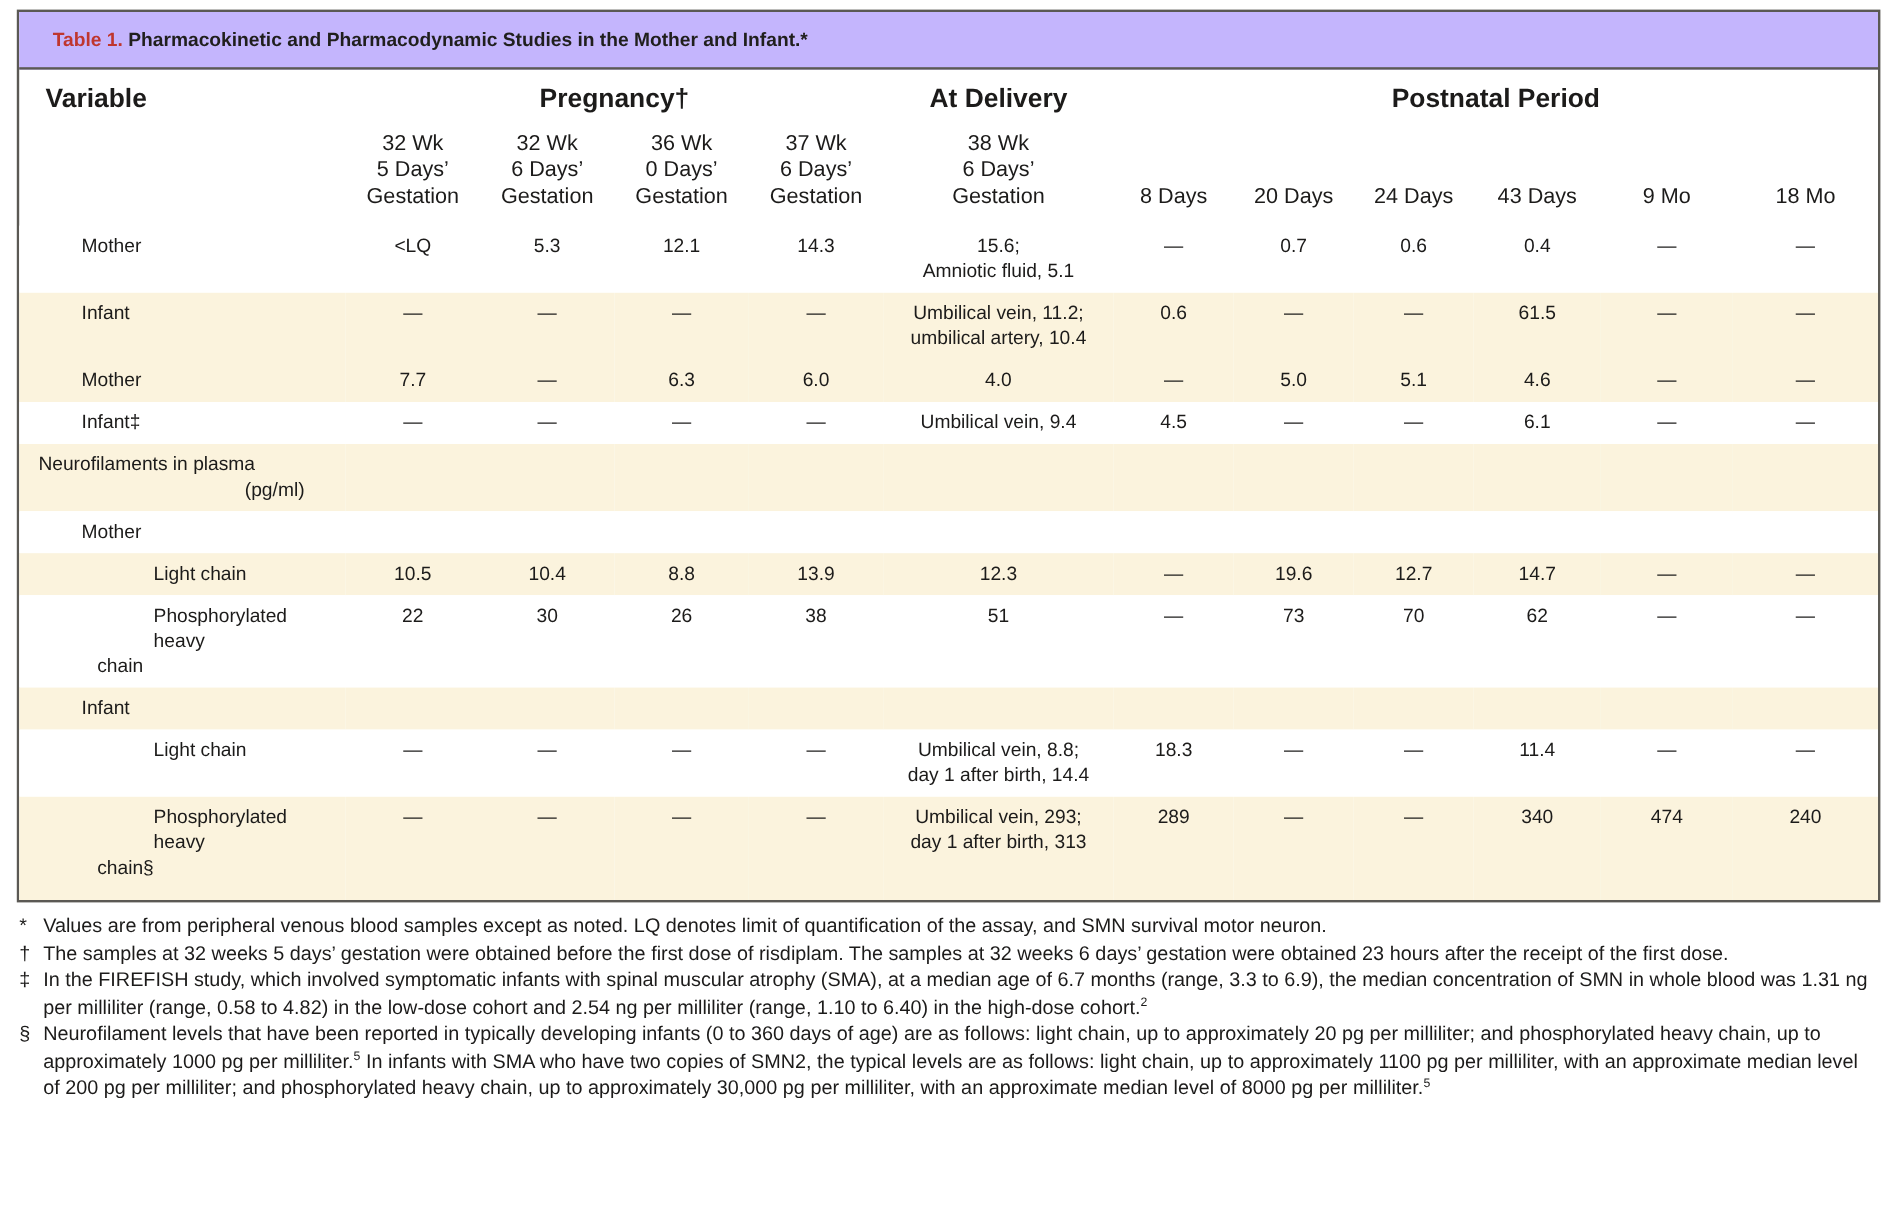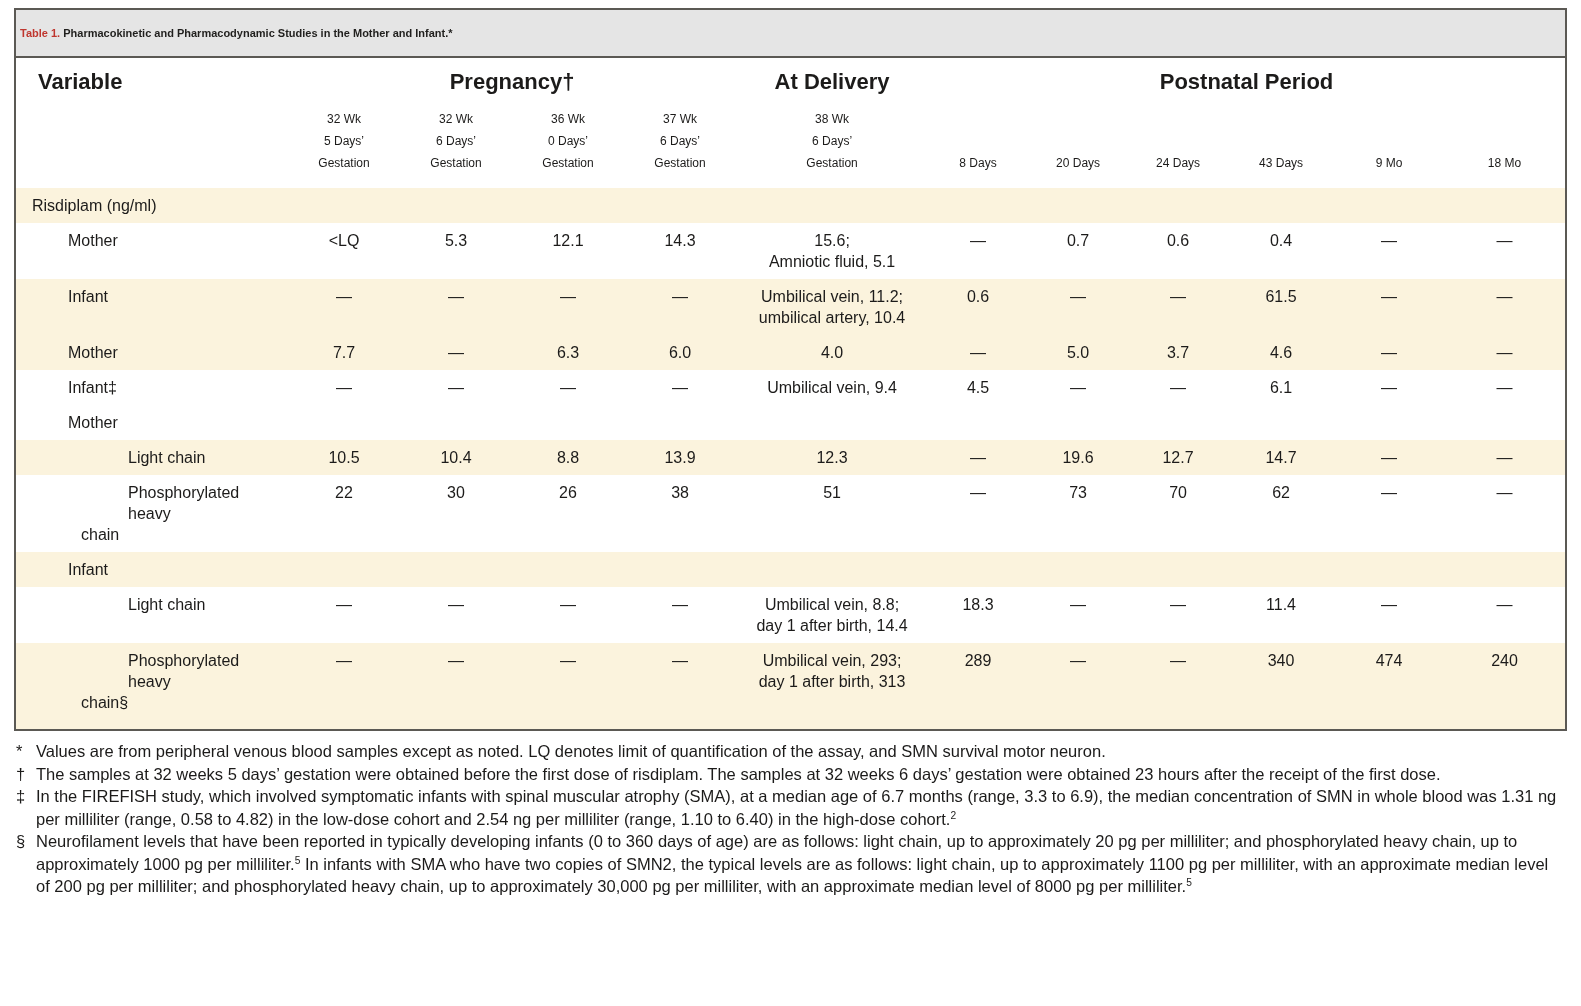--- a/index.html
+++ b/index.html
@@ -11,24 +11,24 @@
     width: 1581px;
   }
   .page { width: 1581px; min-height: 1006px; padding: 8px 14px 10px 14px; }
 
   
   .card {
     border: 2px solid #5b5954;
     background: #ffffff;
   }
   .title-bar {
-    background: #e5e5e5;
+    background: #c4b5fd;
     border-bottom: 2px solid #5b5954;
-    padding: 13px 16px 12px 4px;
-    font-size: 11px;
+    padding: 13px 16px 12px 28px;
+    font-size: 16px;
     font-weight: bold;
     line-height: 21px;
   }
   .title-label { color: #bf362e; }
   .title-text  { color: #201f1d; }
 
   
   table.pk-table {
     border-collapse: collapse;
     table-layout: fixed;
@@ -48,21 +48,21 @@
     text-align: center;
     line-height: 20px;
   }
   tr.group-row th.var-head {
     text-align: left;
     padding-left: 22px;
   }
   tr.sub-row th {
     vertical-align: bottom;
     text-align: center;
-    font-size: 12px;
+    font-size: 18px;
     line-height: 22px;
     white-space: pre-line;
     padding: 16px 2px 14px 2px;
   }
 
   
   tr.shade { background: #fbf3dd; }
   tr.plain { background: #ffffff; }
   td.lbl {
     padding: 7px 4px 7px 10px;
@@ -157,36 +157,20 @@
 Gestation</th>
           <th>8 Days</th>
           <th>20 Days</th>
           <th>24 Days</th>
           <th>43 Days</th>
           <th>9 Mo</th>
           <th>18 Mo</th>
         </tr>
       </thead>
       <tbody id="table-body">
-          <tr class="shade ind-0">
-            <td class="lbl">
-              <span class="line first">Risdiplam (ng/ml)</span>
-            </td>
-            <td class="val"></td>
-            <td class="val"></td>
-            <td class="val"></td>
-            <td class="val"></td>
-            <td class="val"></td>
-            <td class="val"></td>
-            <td class="val"></td>
-            <td class="val"></td>
-            <td class="val"></td>
-            <td class="val"></td>
-            <td class="val"></td>
-          </tr>
           <tr class="plain ind-1">
             <td class="lbl">
               <span class="line first">Mother</span>
             </td>
             <td class="val">&lt;LQ</td>
             <td class="val">5.3</td>
             <td class="val">12.1</td>
             <td class="val">14.3</td>
             <td class="val">15.6;
 Amniotic fluid, 5.1</td>
@@ -218,40 +202,57 @@
             <td class="lbl">
               <span class="line first">Mother</span>
             </td>
             <td class="val">7.7</td>
             <td class="val">—</td>
             <td class="val">6.3</td>
             <td class="val">6.0</td>
             <td class="val">4.0</td>
             <td class="val">—</td>
             <td class="val">5.0</td>
-            <td class="val">3.7</td>
+            <td class="val">5.1</td>
             <td class="val">4.6</td>
             <td class="val">—</td>
             <td class="val">—</td>
           </tr>
           <tr class="plain ind-1">
             <td class="lbl">
               <span class="line first">Infant‡</span>
             </td>
             <td class="val">—</td>
             <td class="val">—</td>
             <td class="val">—</td>
             <td class="val">—</td>
             <td class="val">Umbilical vein, 9.4</td>
             <td class="val">4.5</td>
             <td class="val">—</td>
             <td class="val">—</td>
             <td class="val">6.1</td>
             <td class="val">—</td>
             <td class="val">—</td>
+          </tr>
+          <tr class="shade ind-0">
+            <td class="lbl">
+              <span class="line first">Neurofilaments in plasma</span>
+              <span class="line runover">(pg/ml)</span>
+            </td>
+            <td class="val"></td>
+            <td class="val"></td>
+            <td class="val"></td>
+            <td class="val"></td>
+            <td class="val"></td>
+            <td class="val"></td>
+            <td class="val"></td>
+            <td class="val"></td>
+            <td class="val"></td>
+            <td class="val"></td>
+            <td class="val"></td>
           </tr>
           <tr class="plain ind-1">
             <td class="lbl">
               <span class="line first">Mother</span>
             </td>
             <td class="val"></td>
             <td class="val"></td>
             <td class="val"></td>
             <td class="val"></td>
             <td class="val"></td>

